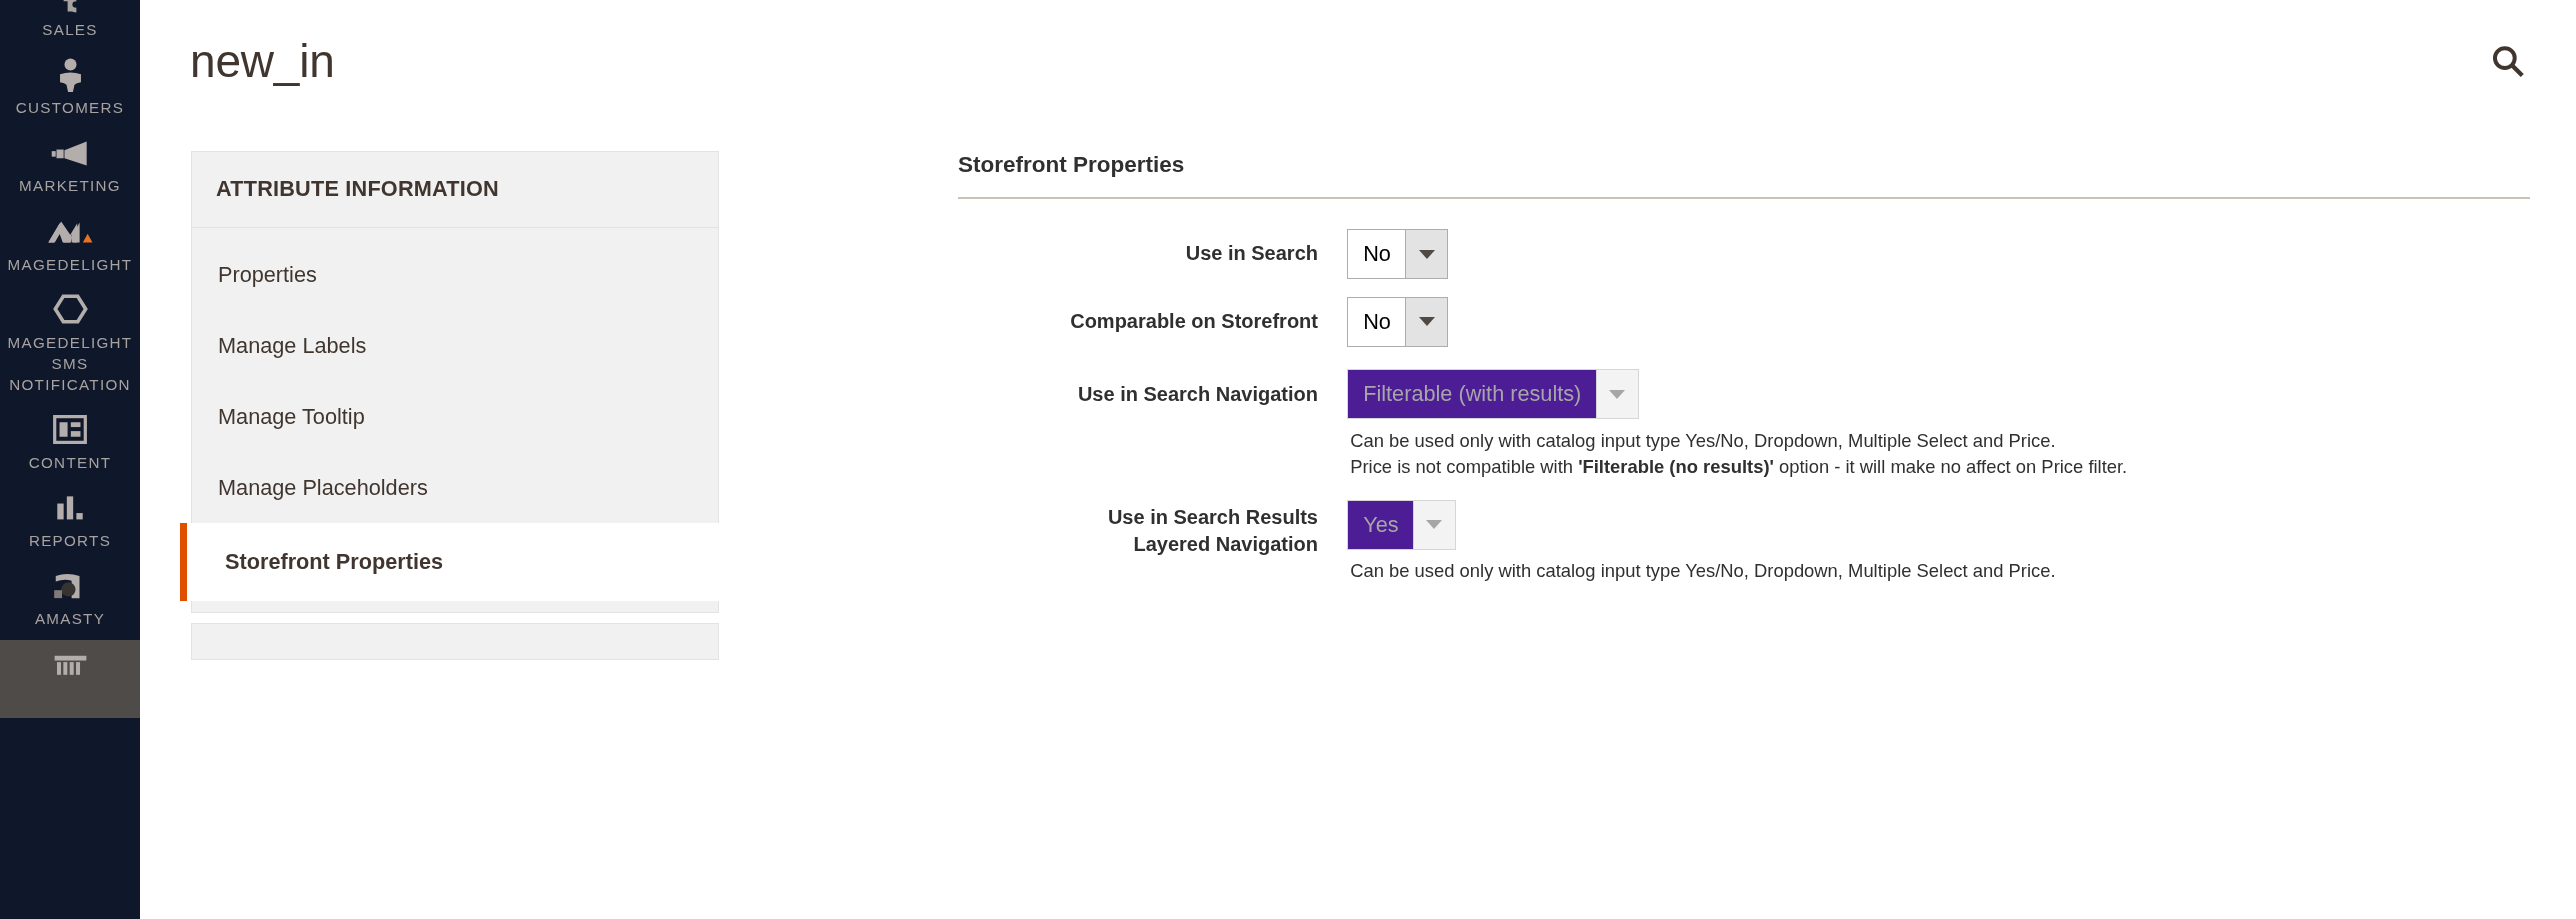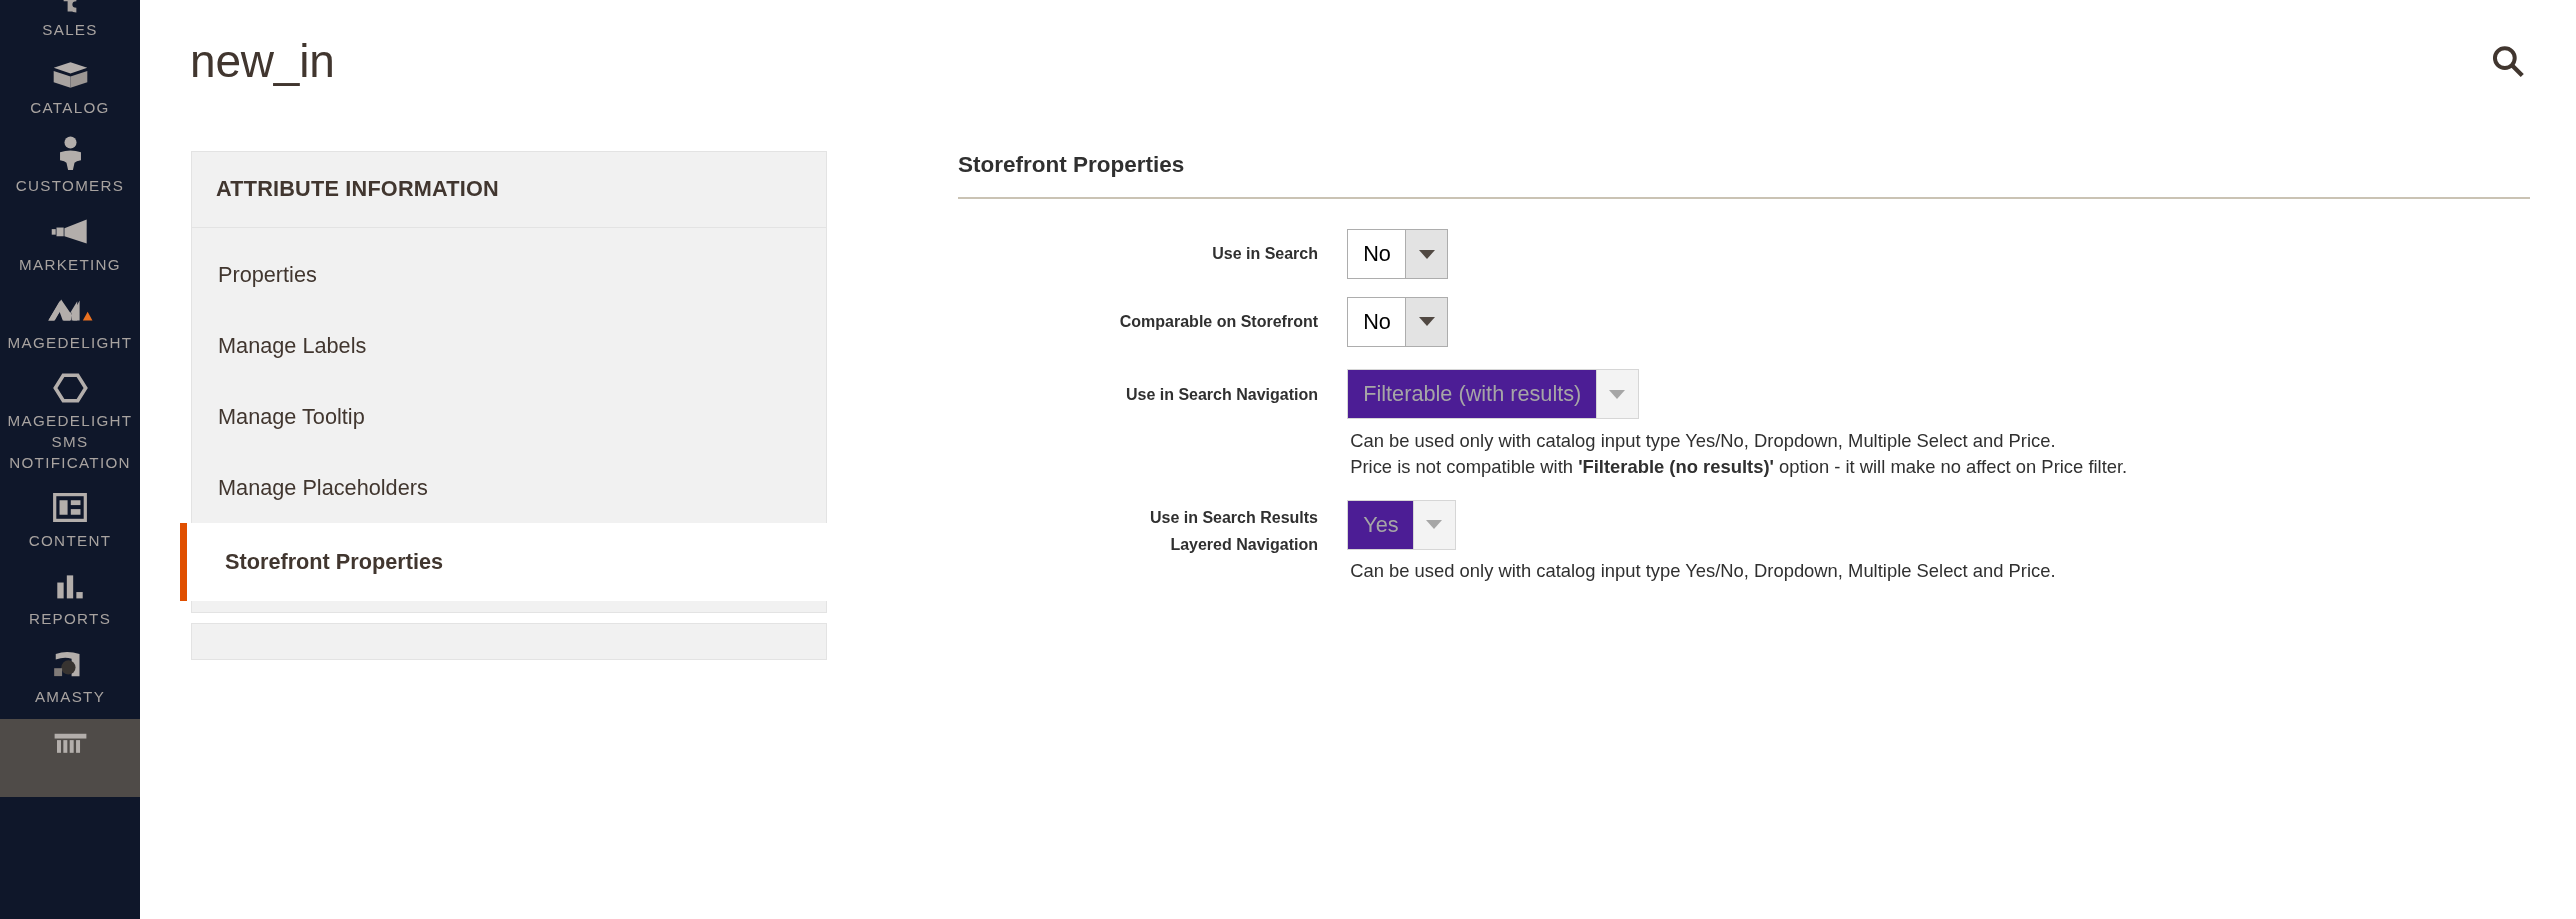--- a/index.html
+++ b/index.html
@@ -86,21 +86,21 @@
     left: 0; top: 140px;
     width: 2436px;
     height: 779px;
   }
 
   
   #attribute-panel {
     position: absolute;
     left: 51px;
     top: 11.2px;
-    width: 636px;
+    width: 528px;
   }
   .panel-box {
     background: #f1f1f1;
     border: 0.8px solid #e3e3e3;
   }
   #panel-title {
     padding: 24px 24px 25px 24px;
     font-size: 21.7px;
     font-weight: bold;
     letter-spacing: 0.2px;
@@ -161,21 +161,21 @@
     position: relative;
     display: flex;
     align-items: flex-start;
     margin-bottom: 17.6px;
   }
   .field-label {
     width: 389px;
     text-align: right;
     padding-right: 29px;
     padding-top: 11.2px;
-    font-size: 16px;
+    font-size: 20px;
     font-weight: bold;
     color: #303030;
     line-height: 27px;
     font-family: "Liberation Sans", sans-serif;
   }
   .field-control { flex: 0 0 auto; }
 
   .mage-select {
     display: inline-flex;
     align-items: stretch;
@@ -238,30 +238,20 @@
 
   <div class="nav-item" style="margin-top:-27px;">
     <div class="nav-icon">
       <svg width="32" height="35" viewBox="0 0 40 44">
         <path d="M20 3 L20 41 M12 11 a8 7 0 1 1 0 14 l16 0 a8 7 0 1 0 0 14" fill="none" stroke="#a8a3a0" stroke-width="6"></path>
       </svg>
     </div>
     <div class="nav-label">SALES</div>
   </div>
 
-  <div class="nav-item">
-    <div class="nav-icon">
-      <svg width="37" height="32" viewBox="0 0 46 40">
-        <path d="M23 4 L44 11 L23 18 L2 11 Z" fill="#b3aeab"></path>
-        <path d="M2 15 L23 22 L23 36 L2 29 Z" fill="#a8a3a0"></path>
-        <path d="M44 15 L23 22 L23 36 L44 29 Z" fill="#9b9693"></path>
-      </svg>
-    </div>
-    <div class="nav-label">CATALOG</div>
-  </div>
 
   <div class="nav-item">
     <div class="nav-icon">
       <svg width="29" height="34" viewBox="0 0 36 42">
         <circle cx="18" cy="8" r="7.5" fill="#b3aeab"></circle>
         <path d="M5 20 q13 -4 26 0 l0 10 q-6 1 -8 3 l-2 9 l-6 0 l-2 -9 q-2 -2 -8 -3 Z" fill="#b3aeab"></path>
       </svg>
     </div>
     <div class="nav-label">CUSTOMERS</div>
   </div>

